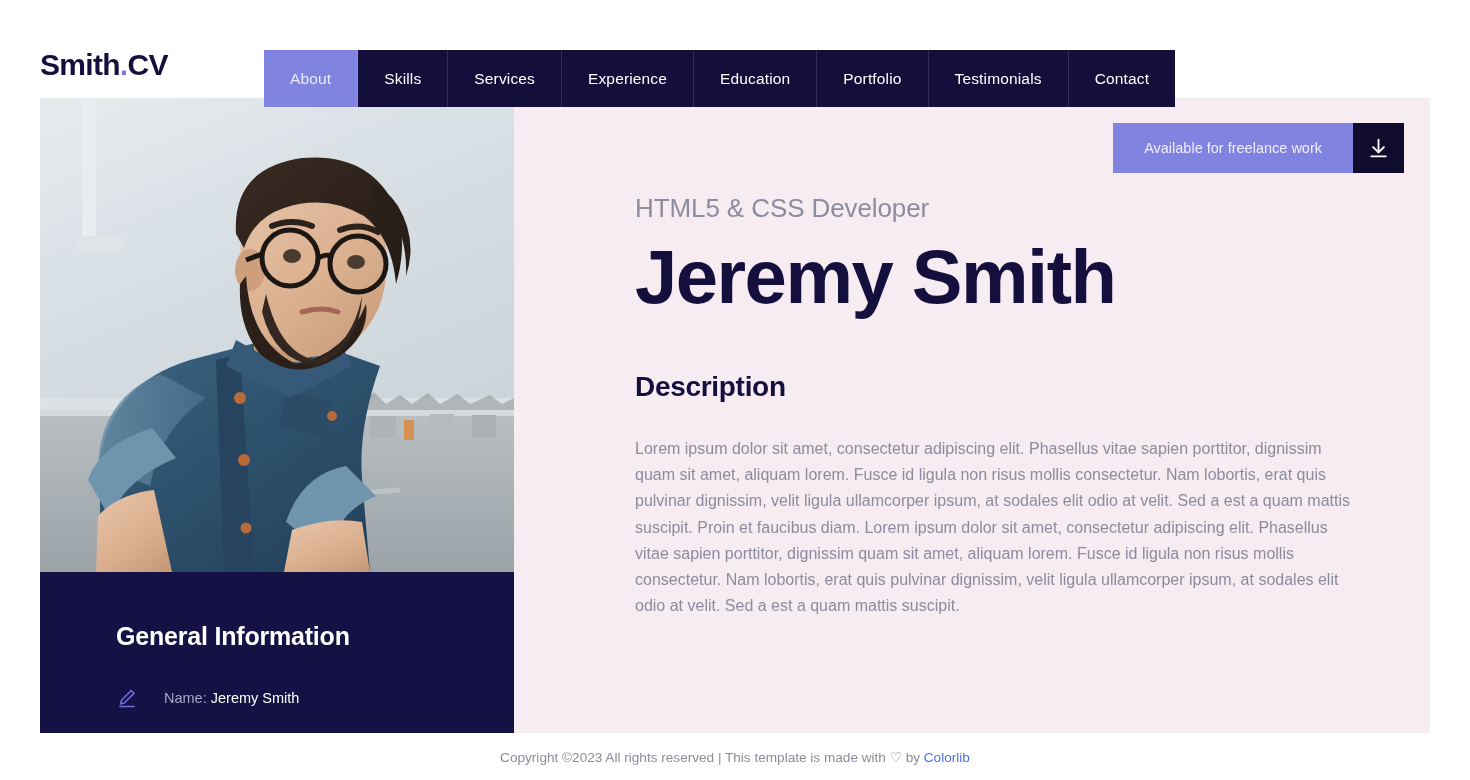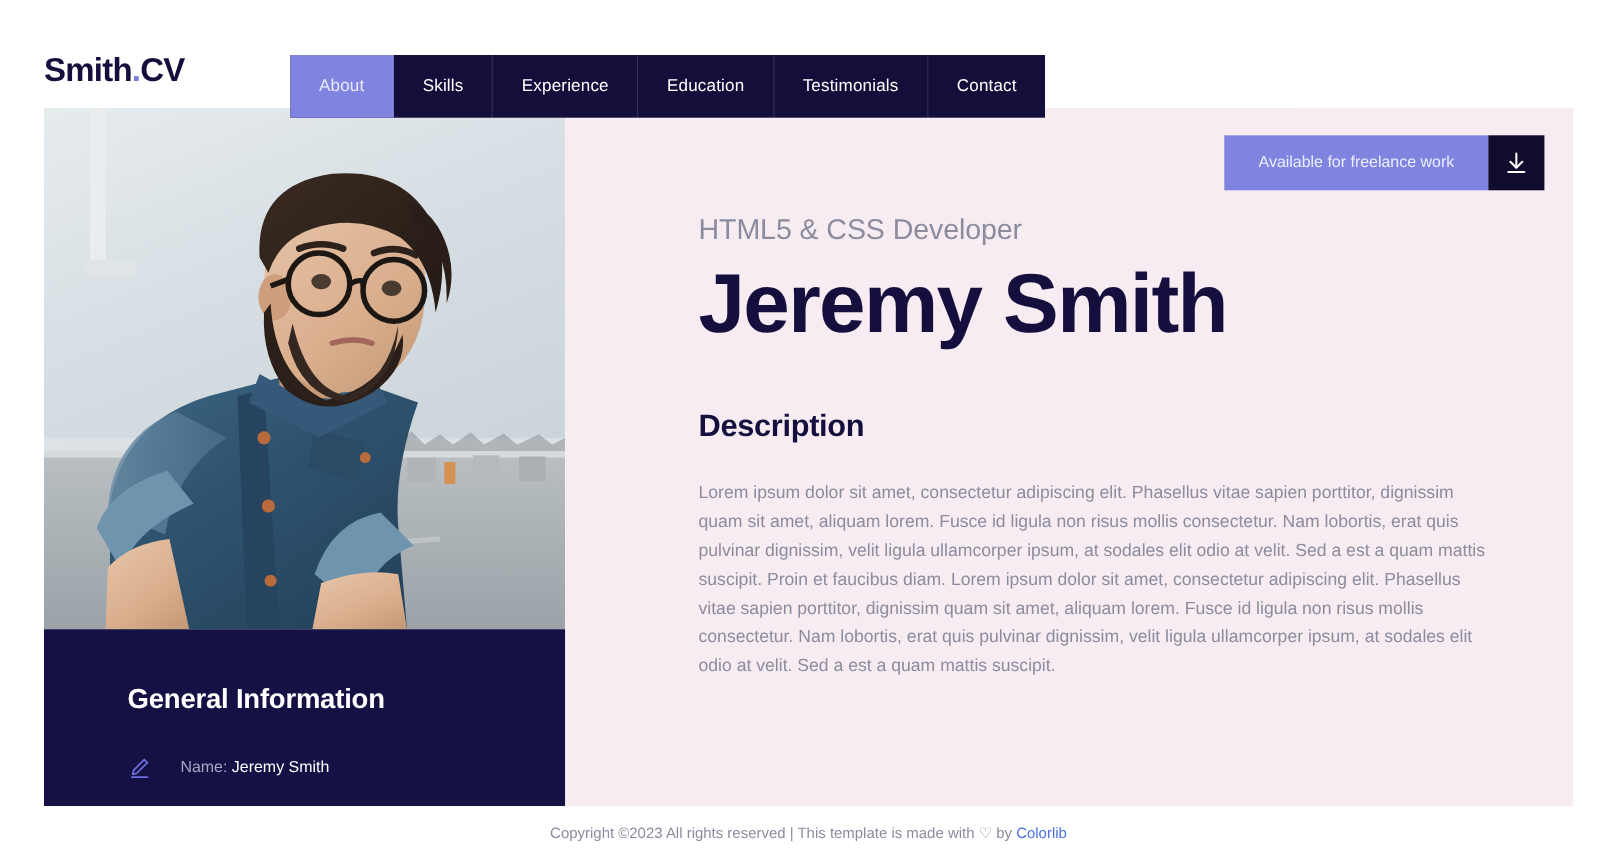--- a/index.html
+++ b/index.html
@@ -244,24 +244,30 @@
     </div>
 
     <nav class="nav">
       <div class="nav-item active">
           <span>About</span>
         </div>
       <div class="nav-item">
           <span>Skills</span>
         </div>
       <div class="nav-item">
+          <span>Services</span>
+        </div>
+      <div class="nav-item">
           <span>Experience</span>
         </div>
       <div class="nav-item">
           <span>Education</span>
+        </div>
+      <div class="nav-item">
+          <span>Portfolio</span>
         </div>
       <div class="nav-item">
           <span>Testimonials</span>
         </div>
       <div class="nav-item">
           <span>Contact</span>
         </div>
     </nav>
   </div>
 

